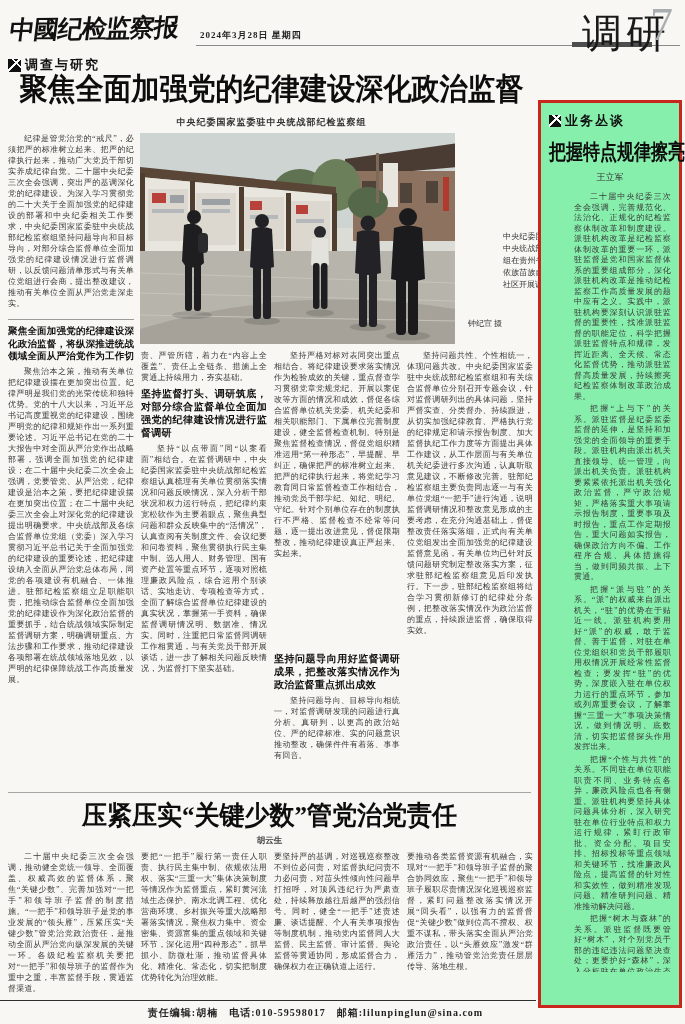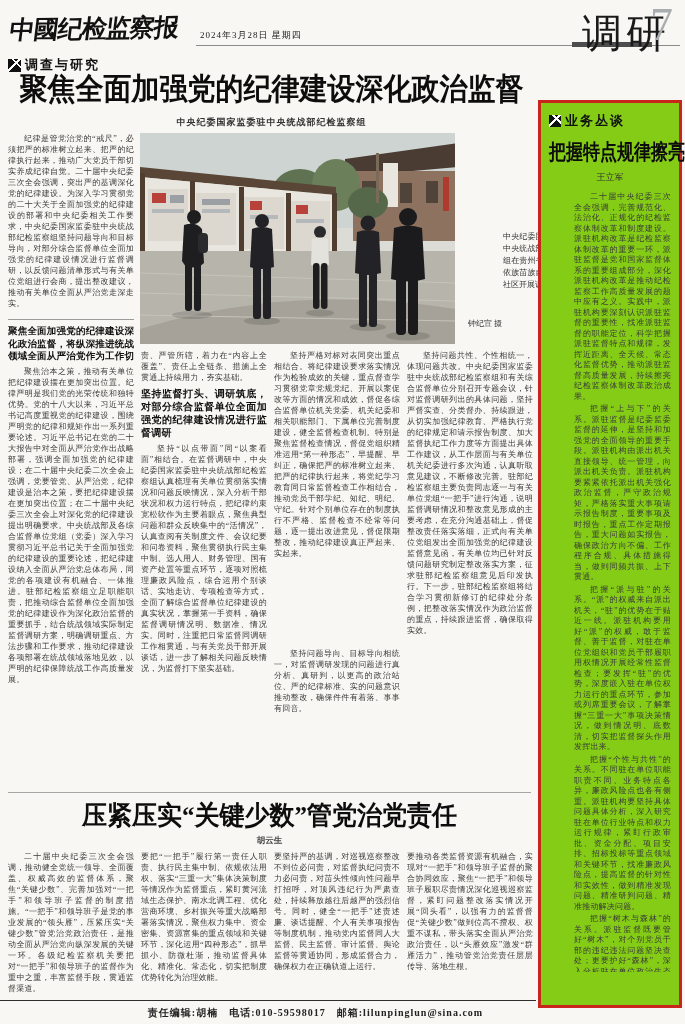--- a/index.html
+++ b/index.html
@@ -9,21 +9,21 @@
     font-family:"Liberation Serif","DejaVu Serif",serif;
     color:#2b2b2b;overflow:hidden;
   }
   .abs{position:absolute;}
   
   .masthead-logo{
     left:10px;top:12px;font-size:25px;font-weight:900;
     transform:skewX(-8deg) rotate(-1deg);letter-spacing:-1px;color:#111;
     font-family:"DejaVu Serif","Liberation Serif",serif;
   }
-  .masthead-date{left:200px;top:29px;font-size:9px;font-weight:400;color:#222;letter-spacing:1px;}
+  .masthead-date{left:200px;top:29px;font-size:9px;font-weight:700;color:#222;letter-spacing:1px;}
   .header-rule-thin{left:196px;top:45px;width:484px;height:1px;background:#8a8a8a;}
   .header-rule-thick{left:572px;top:42px;width:80px;height:5px;background:#4d4d4d;}
   .section-title{left:582px;top:6px;font-size:40px;color:#1a1a1a;letter-spacing:4px;font-weight:500;}
   .page-number{left:650px;top:-2px;font-size:46px;color:#a9adb0;font-weight:400;}
   
   .kicker{left:8px;top:56px;display:flex;align-items:center;gap:4px;}
   .kicker-icon,.tag-icon{
     width:13px;height:13px;background:#111;display:inline-block;
     background-image:linear-gradient(135deg,transparent 40%,#fff 40%,#fff 52%,transparent 52%),
                      linear-gradient(45deg,transparent 62%,#fff 62%,#fff 72%,transparent 72%);
@@ -57,21 +57,21 @@
     text-align:justify;color:#333;overflow:hidden;margin-left:43px;}
   .photo-credit{left:460px;top:318px;width:73px;font-size:8px;color:#333;text-align:left;text-indent:1em;}
   
   .bottom-rule{left:8px;top:792px;width:523px;height:1px;background:#a5a5a5;}
   .bottom-headline{left:8px;top:799px;width:523px;text-align:center;font-size:25px;font-weight:900;color:#0d0d0d;transform:scaleY(1.05);}
   .bottom-author{left:8px;top:835px;width:523px;text-align:center;font-size:8.5px;font-weight:700;color:#444;}
   .bot-col{top:851px;width:126px;height:147px;}
   .bot-c1{left:8px;} .bot-c2{left:141px;} .bot-c3{left:274px;} .bot-c4{left:407px;}
   
   .sidebar{
-    left:538px;top:100px;width:144px;height:908px;background:#84cc16;
+    left:538px;top:100px;width:144px;height:908px;background:#86efac;
     border:3px solid #c8251d;box-sizing:border-box;padding:9px 8px 6px 8px;
   }
   .sidebar-tag{display:flex;align-items:center;gap:4px;margin-bottom:8px;}
   .tag-icon{width:12px;height:12px;}
   .tag-label{font-size:13px;font-weight:700;letter-spacing:2px;color:#111;}
   .sidebar-headline{font-size:17px;font-weight:900;color:#0d0d0d;letter-spacing:0;
     transform:scaleY(1.25);transform-origin:left top;white-space:nowrap;margin:6px 0 10px 0;}
   .sidebar-author{text-align:center;font-size:9px;font-weight:400;color:#333;margin:2px 0 8px 0;}
   .sidebar-body{font-size:8px;line-height:10.5px;text-align:justify;color:#3a3a3a;
     letter-spacing:0.2px;height:780px;overflow:hidden;margin-left:25px;}
@@ -110,20 +110,21 @@
 <div class="abs coltext col2">
   <p style="text-indent:0;">责、严管所辖，着力在“内容上全覆盖”、责任上全链条、措施上全贯通上持续用力，夯实基础。</p>
   <div class="subhead">坚持监督打头、调研筑底，对部分综合监督单位全面加强党的纪律建设情况进行监督调研</div>
   <p>坚持“以点带面”同“以案看面”相结合。在监督调研中，中央纪委国家监委驻中央统战部纪检监察组认真梳理有关单位贯彻落实情况和问题反映情况，深入分析干部状况和权力运行特点，把纪律约束宽松软作为主要着眼点，聚焦典型问题和群众反映集中的“活情况”，认真查阅有关制度文件、会议纪要和问卷资料，聚焦贯彻执行民主集中制、选人用人、财务管理、国有资产处置等重点环节，逐项对照梳理廉政风险点，综合运用个别谈话、实地走访、专项检查等方式，全面了解综合监督单位纪律建设的真实状况，掌握第一手资料，确保监督调研情况明、数据准、情况实。同时，注重把日常监督同调研工作相贯通，与有关党员干部开展谈话，进一步了解相关问题反映情况，为监督打下坚实基础。</p>
 </div>
 
 <div class="abs coltext col3">
   <div class="col3-body1">
       <p>坚持严格对标对表同突出重点相结合。将纪律建设要求落实情况作为检验成效的关键，重点督查学习贯彻党章党规党纪、开展以案促改等方面的情况和成效，督促各综合监督单位机关党委、机关纪委和相关职能部门、下属单位完善制度建设，健全监督检查机制。特别是聚焦监督检查情况，督促党组织精准运用“第一种形态”，早提醒、早纠正，确保把严的标准树立起来、把严的纪律执行起来，将党纪学习教育同日常监督检查工作相结合，推动党员干部学纪、知纪、明纪、守纪。针对个别单位存在的制度执行不严格、监督检查不经常等问题，逐一提出改进意见，督促限期整改，推动纪律建设真正严起来、实起来。</p>
     </div>
+  <div class="subhead">坚持问题导向用好监督调研成果，把整改落实情况作为政治监督重点抓出成效</div>
   <p>坚持问题导向、目标导向相统一，对监督调研发现的问题进行真分析、真研判，以更高的政治站位、严的纪律标准、实的问题意识推动整改，确保件件有着落、事事有回音。</p>
 </div>
 
 <div class="abs coltext col4">
   <p>坚持问题共性、个性相统一，体现问题共改。中央纪委国家监委驻中央统战部纪检监察组和有关综合监督单位分别召开专题会议，针对监督调研列出的具体问题，坚持严督实查、分类督办、持续跟进，从切实加强纪律教育、严格执行党的纪律规定和请示报告制度、加大监督执纪工作力度等方面提出具体工作建议，从工作层面与有关单位机关纪委进行多次沟通，认真听取意见建议，不断修改完善。驻部纪检监察组主要负责同志逐一与有关单位党组“一把手”进行沟通，说明监督调研情况和整改意见形成的主要考虑，在充分沟通基础上，督促整改责任落实落细，正式向有关单位党组发出全面加强党的纪律建设监督意见函，有关单位均已针对反馈问题研究制定整改落实方案，征求驻部纪检监察组意见后印发执行。下一步，驻部纪检监察组将结合学习贯彻新修订的纪律处分条例，把整改落实情况作为政治监督的重点，持续跟进监督，确保取得实效。</p>
 </div>
 
 <div class="abs photo-frame">
   <svg width="315" height="211" viewBox="0 0 315 211" xmlns="http://www.w3.org/2000/svg">
     <rect x="0" y="0" width="315" height="95" fill="#cdd4d2"></rect>

